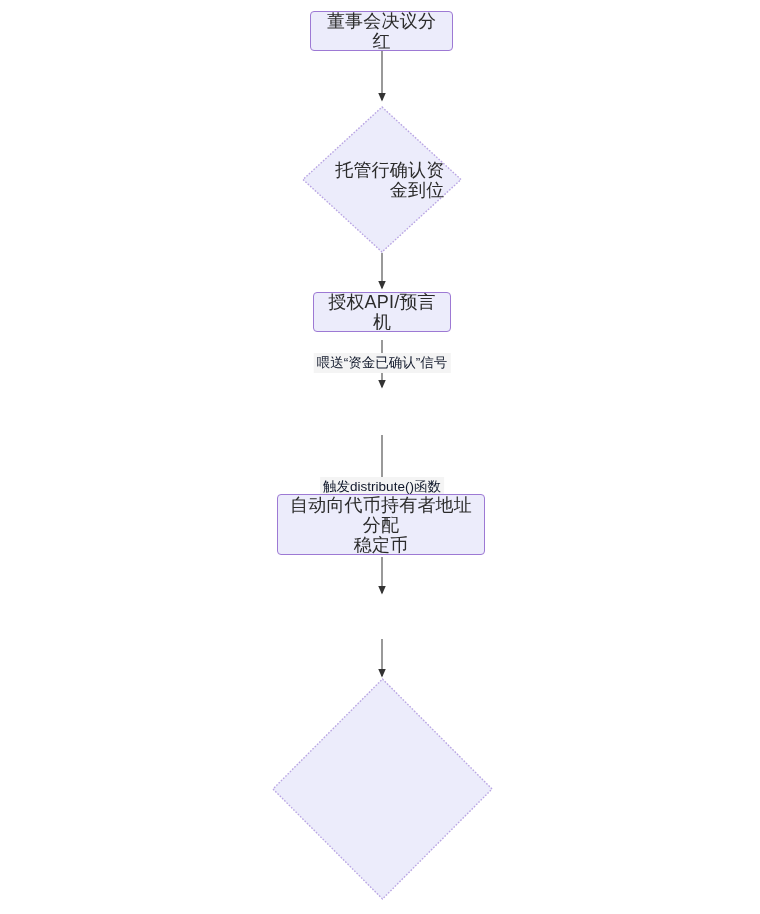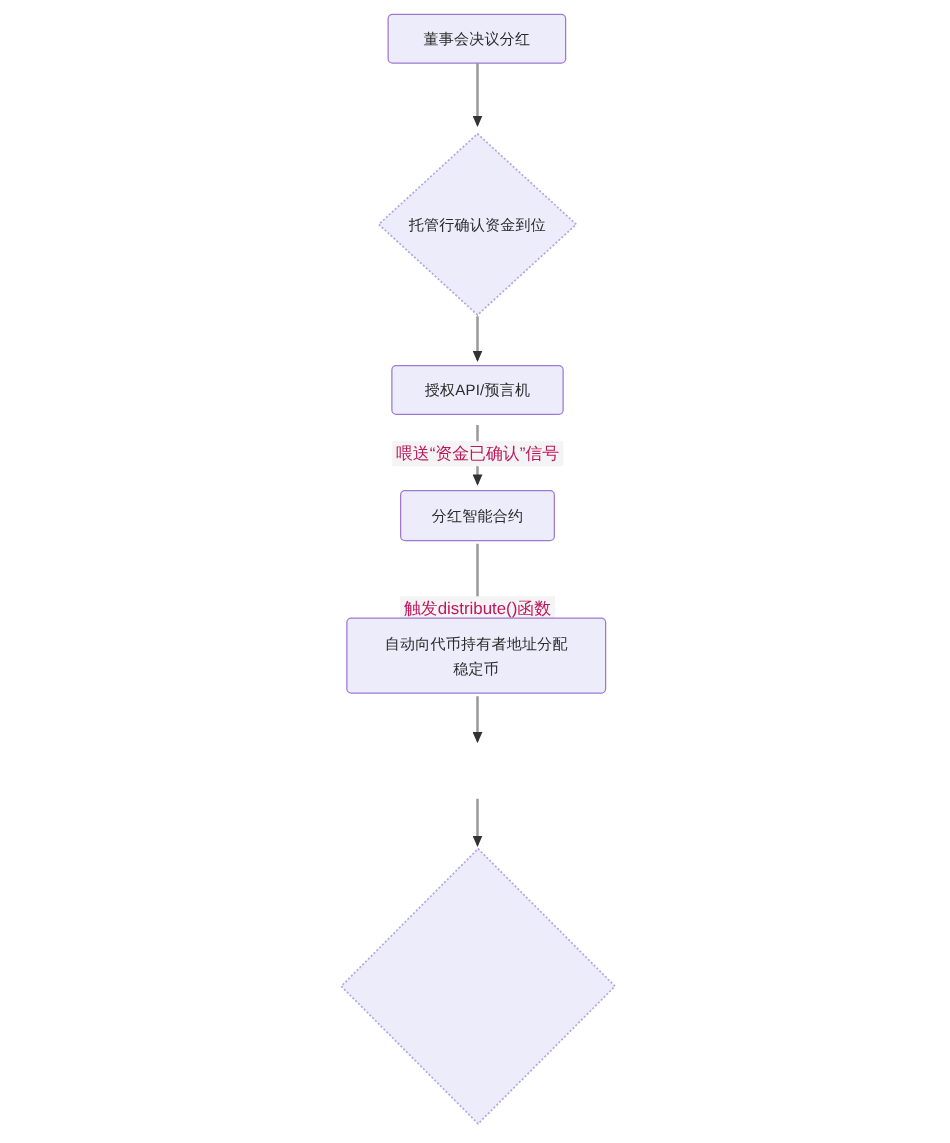--- a/index.html
+++ b/index.html
@@ -36,21 +36,21 @@
 
   
   .node {
     position: absolute;
     box-sizing: border-box;
     display: flex;
     align-items: center;
     justify-content: center;
     text-align: center;
     color: #2b2b2b;
-    font-size: 12px;
+    font-size: 18px;
     line-height: 20px;
     letter-spacing: 0.2px;
   }
 
   .node-rect {
     background: #ECECFB;
     border: 1px solid #9D79D4;
     border-radius: 4px;
   }
 
@@ -75,21 +75,21 @@
     position: relative;
     z-index: 2;
     white-space: pre-line;
     max-width: 78%;
   }
 
   
   .edge-label {
     position: absolute;
     background: #F4F4F4;
-    color: #be185d;
+    color: #0f172a;
     font-size: 13.5px;
     line-height: 18px;
     padding: 1px 3px;
     white-space: nowrap;
     transform: translateX(-50%);
     text-align: center;
   }
 </style>
 </head>
 <body>
@@ -126,23 +126,20 @@
     </svg>
     <span class="node-label">托管行确认资金到位</span>
   </div>
 
   <div class="node node-rect" style="left:313px; top:292px; width:138px; height:40px;">
     <span class="node-label">授权API/预言机</span>
   </div>
 
   <div class="edge-label" style="left:382px; top:353px;">喂送“资金已确认”信号</div>
 
-  <div class="node node-rect" style="left:320px; top:392px; width:124px; height:41px;">
-    <span class="node-label">分红智能合约</span>
-  </div>
 
   <div class="edge-label" style="left:382px; top:477px;">触发distribute()函数</div>
 
   <div class="node node-rect" style="left:277px; top:494px; width:208px; height:61px;">
     <span class="node-label">自动向代币持有者地址分配
 稳定币</span>
   </div>
 
 
   <div class="node node-diamond" style="left:272px; top:678px; width:221px; height:222px;">

